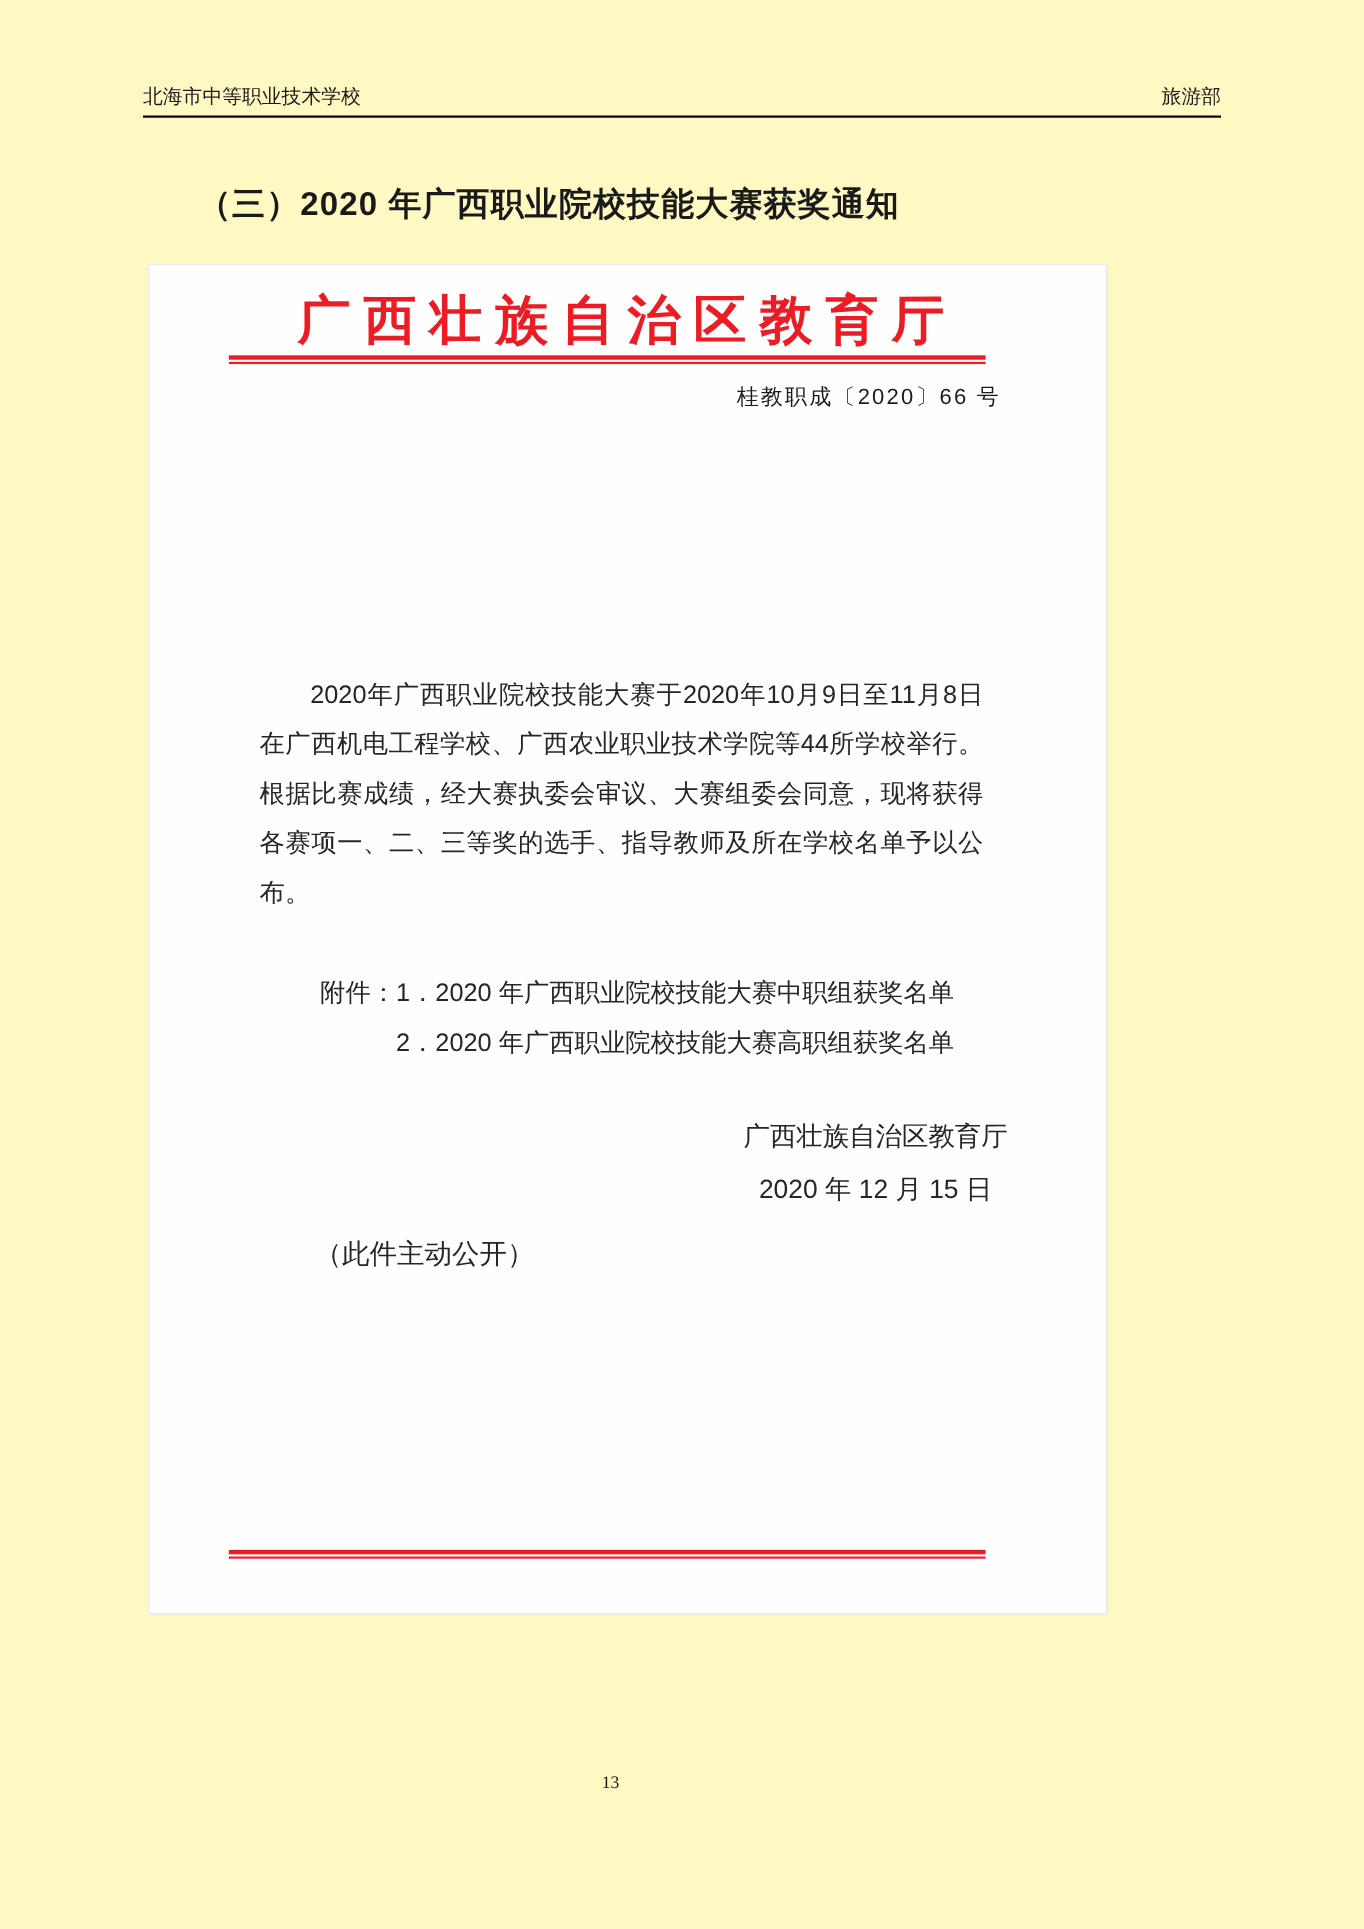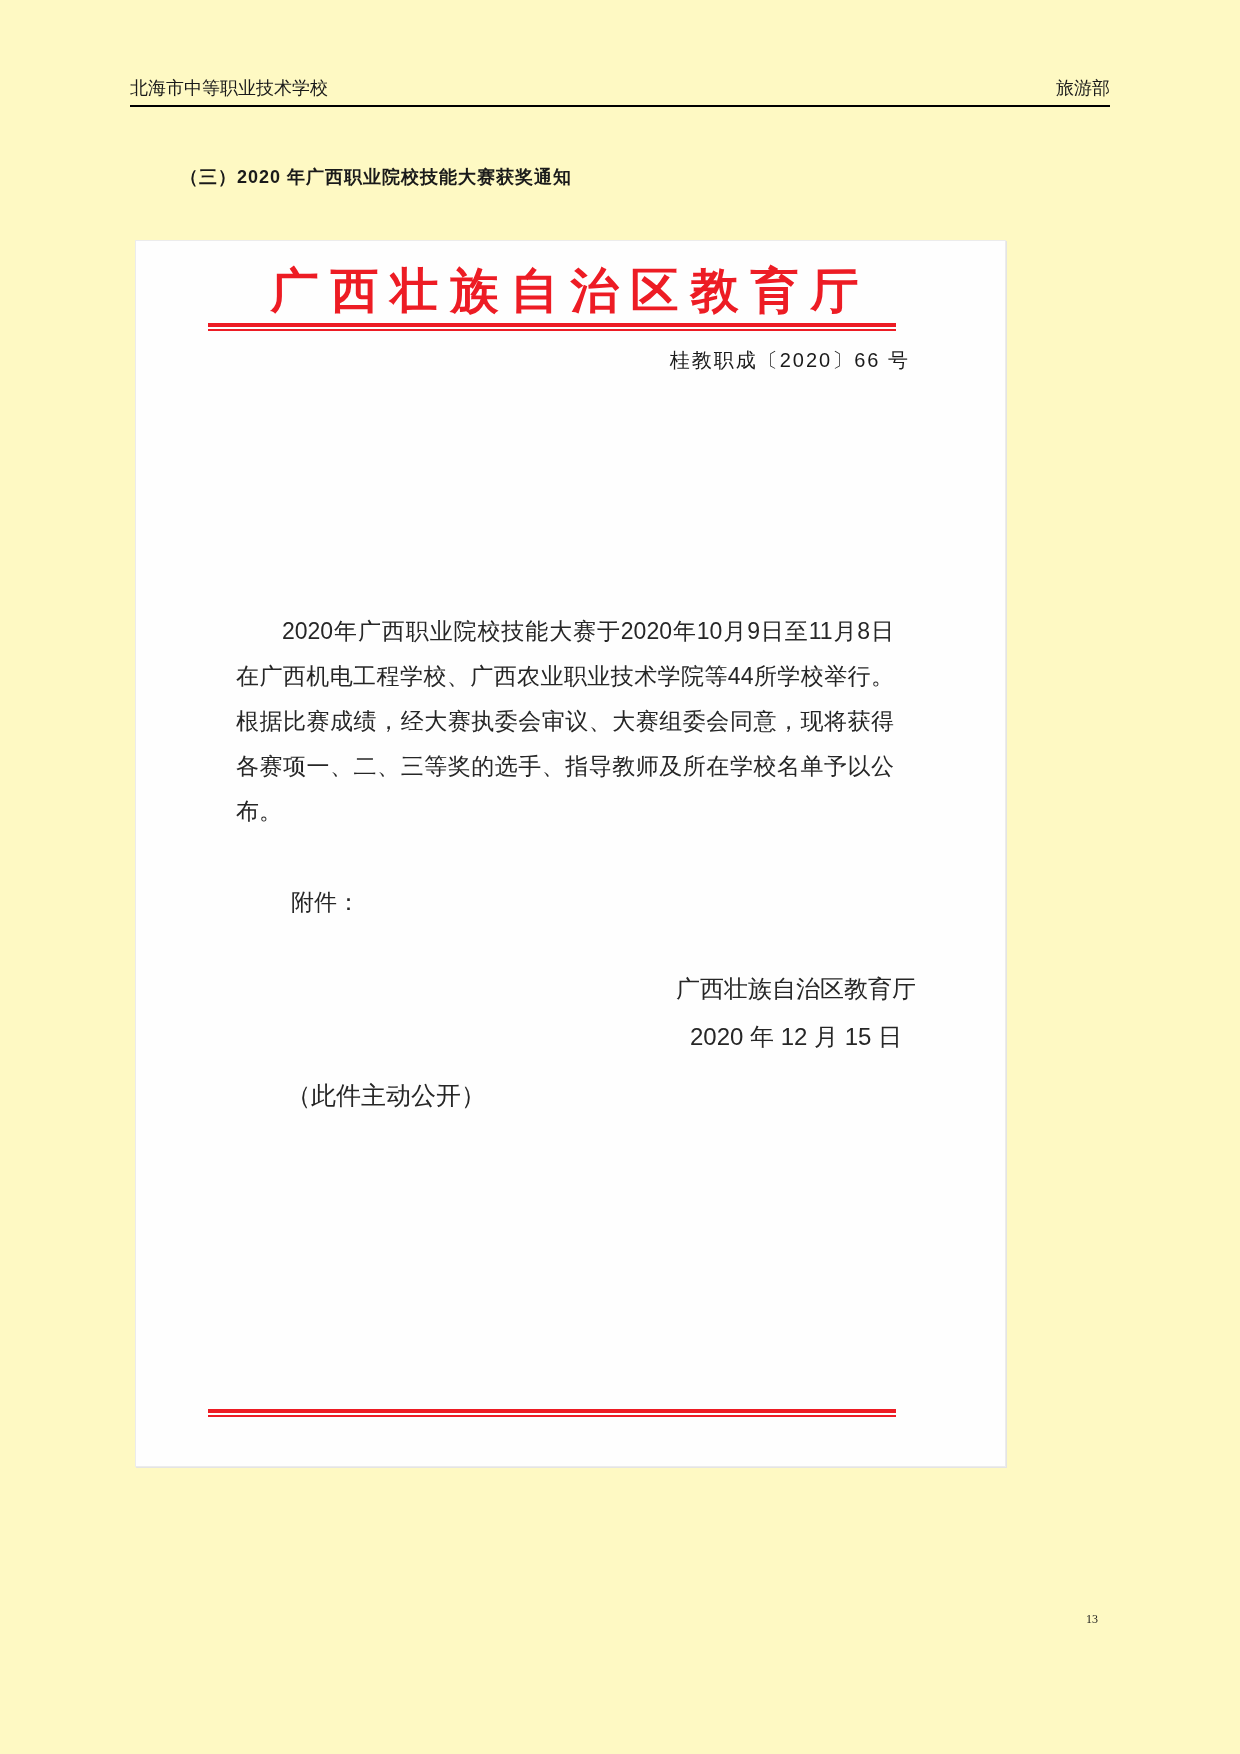--- a/index.html
+++ b/index.html
@@ -18,21 +18,21 @@
     display:flex;justify-content:space-between;align-items:flex-end;
     border-bottom:2px solid #000;
     padding-bottom:5px;
     font-size:18px;
   }
   
   .section-heading{
     position:absolute;left:180px;top:165px;
     font-family:"Liberation Sans", sans-serif;
     font-weight:bold;
-    font-size:18px;
+    font-size:30px;
     letter-spacing:1px;
   }
   
   .scan{
     position:absolute;left:135px;top:240px;width:840px;height:1225px;
     background:#fefefe;
     border:1px solid #ececec;
     box-shadow:1px 1px 0 #e4e4e4;
     padding-left:29px;
   }
@@ -92,23 +92,23 @@
     line-height:48px;
     font-size:24px;
   }
   .disclosure{
     margin-top:12px;
     margin-left:50px;
     font-size:25px;
   }
   
   .page-number{
-    position:absolute;left:0;right:142px;top:1612px;
-    text-align:right;
-    font-size:12px;
+    position:absolute;left:0;right:130px;top:1612px;
+    text-align:center;
+    font-size:16px;
   }
 </style>
 </head>
 <body>
 
 <div class="page">
 
   <div class="doc-header">
     <span>北海市中等职业技术学校</span>
     <span>旅游部</span>
@@ -123,20 +123,24 @@
     <div class="red-rule top"></div>
 
     <div class="doc-number">桂教职成〔2020〕66 号</div>
 
 
     <div class="body-block">
       <p class="indent">2020年广西职业院校技能大赛于2020年10月9日至11月8日在广西机电工程学校、广西农业职业技术学院等44所学校举行。根据比赛成绩，经大赛执委会审议、大赛组委会同意，现将获得各赛项一、二、三等奖的选手、指导教师及所在学校名单予以公布。</p>
 
       <div class="attachments">
         <span class="label">附件：</span>
+        <span class="items">
+          <p>1．2020 年广西职业院校技能大赛中职组获奖名单</p>
+          <p>2．2020 年广西职业院校技能大赛高职组获奖名单</p>
+        </span>
       </div>
 
       <div class="signature">
         <div>广西壮族自治区教育厅</div>
         <div>2020 年 12 月 15 日</div>
       </div>
 
       <div class="disclosure">（此件主动公开）</div>
     </div>
 

